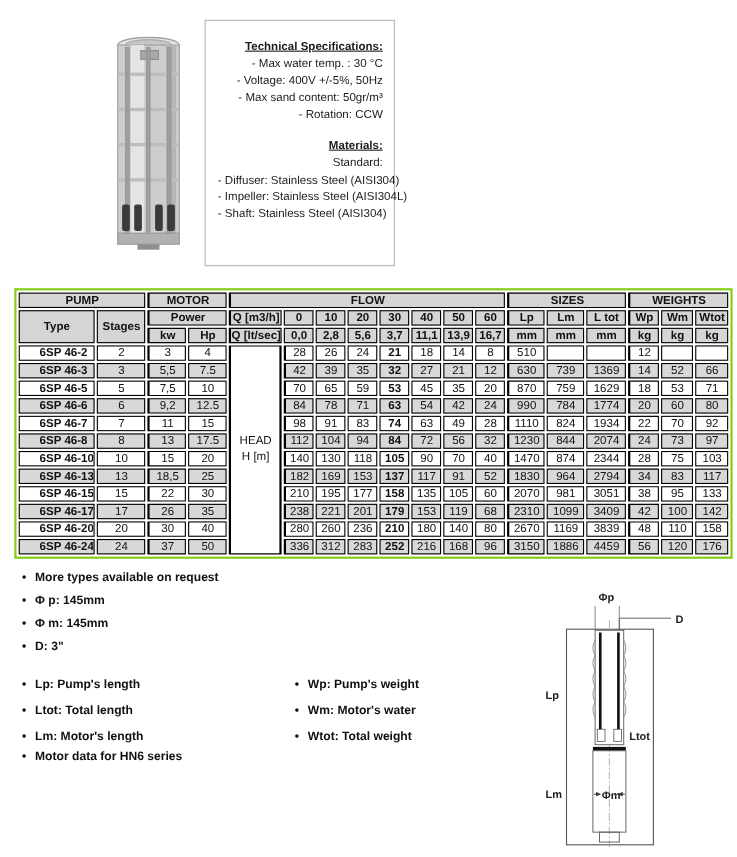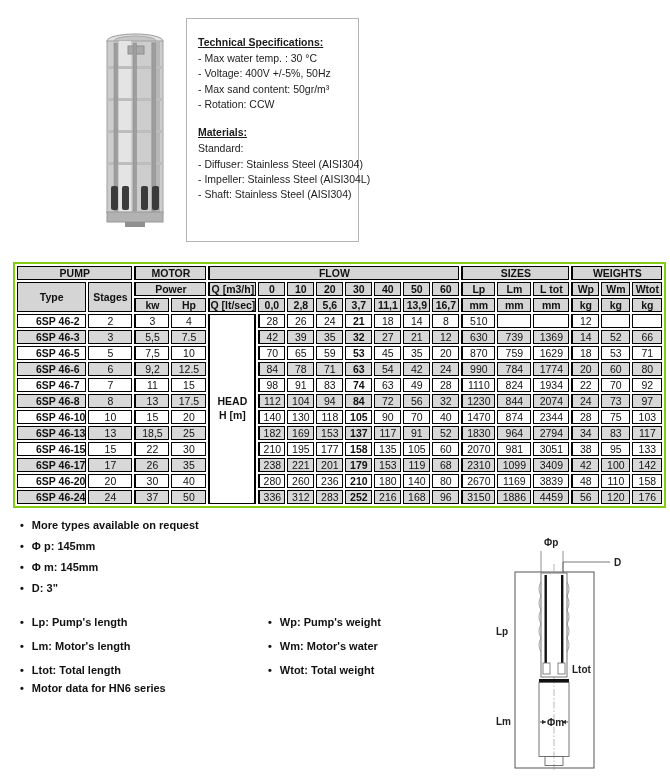--- a/index.html
+++ b/index.html
@@ -6,21 +6,21 @@
   .page {
     position:relative; width:670px; height:779px; background:#fff;
     font-family:"Liberation Sans", sans-serif; color:#111; overflow:hidden;
     --gray-h:#d5d5d5; --gray-r:#d8d8d8;
   }
 
   
   .spec-box {
     position:absolute; left:186px; top:18px; width:173px; height:224px;
     border:1px solid #b4b4b4; box-sizing:border-box; padding:16px 10px 0 11px;
-    font-size:10.5px; line-height:1.45; color:#1c1c1c;
+    font-size:10.5px; line-height:1.45; color:#1c1c1c;text-align:right;
   }
   .spec-title { font-weight:bold; text-decoration:underline; margin-bottom:1px; }
   .spec-item { white-space:nowrap; }
   .spec-gap { height:13px; }
 
   
   .pump-photo { position:absolute; left:95px; top:28px; }
 
   
   .main-table {
@@ -33,21 +33,21 @@
     font-size:10.5px; height:14px; line-height:12px; padding:0;
     white-space:nowrap; overflow:hidden;
   }
   .main-table th { background:var(--gray-h); font-weight:bold; }
   .main-table td { background:#fff; font-weight:normal; }
   .main-table tr.alt td { background:var(--gray-r); }
   .main-table td.type-cell { font-weight:bold; text-align:left; padding-left:18px; }
   .main-table td.bold { font-weight:bold; }
   .main-table .bl2 { border-left-width:2px; }
   .main-table td.head-cell {
-    background:#fff; font-weight:bold; vertical-align:middle;
+    background:#fff; font-weight:normal; vertical-align:middle;
     border-left-width:2px; border-right-width:2px; line-height:1.3;
   }
 
   
   .notes-top { position:absolute; left:20px; top:519px; }
   .bullet-item { font-size:11px; font-weight:bold; margin-bottom:9px; white-space:nowrap; }
   .bullet-item::before { content:"•"; margin-right:8px; }
   .notes-cols { position:absolute; left:20px; top:616px; display:flex; }
   .notes-col-left { width:248px; }
   .notes-cols .bullet-item { margin-bottom:12px; }
@@ -408,22 +408,22 @@
   <div class="notes-top">
       <div class="bullet-item">More types available on request</div>
       <div class="bullet-item">Φ p: 145mm</div>
       <div class="bullet-item">Φ m: 145mm</div>
       <div class="bullet-item">D: 3"</div>
     </div>
 
   <div class="notes-cols">
     <div class="notes-col-left">
         <div class="bullet-item">Lp: Pump's length</div>
+        <div class="bullet-item">Ltot: Total length</div>
         <div class="bullet-item">Lm: Motor's length</div>
-        <div class="bullet-item">Ltot: Total length</div>
       </div>
     <div>
         <div class="bullet-item">Wp: Pump's weight</div>
         <div class="bullet-item">Wm: Motor's water</div>
         <div class="bullet-item">Wtot: Total weight</div>
       </div>
   </div>
 
   <div class="bullet-item note-bottom">Motor data for HN6 series</div>
 

